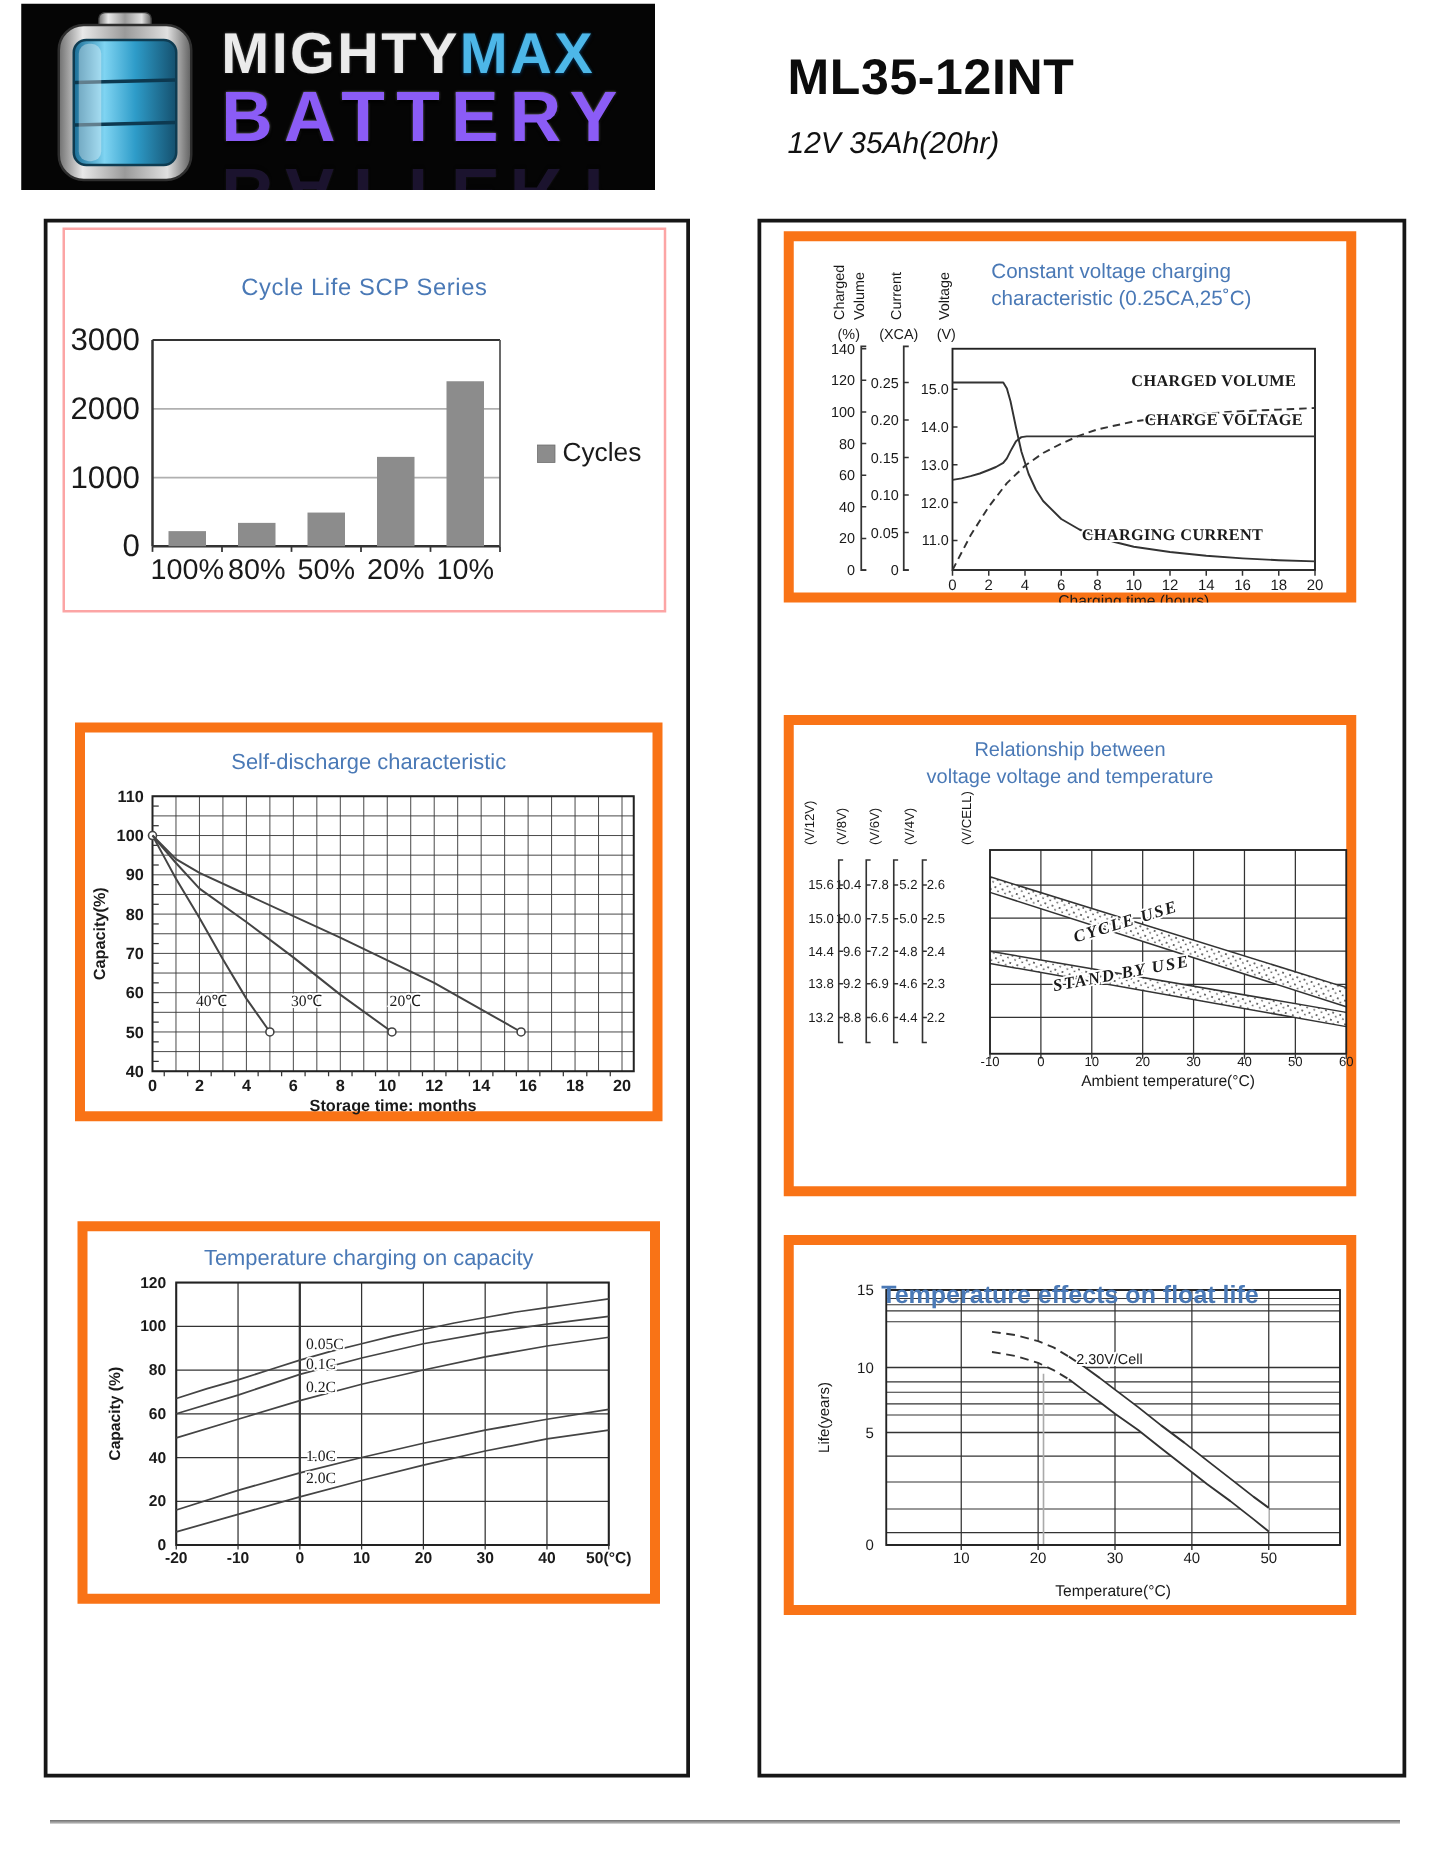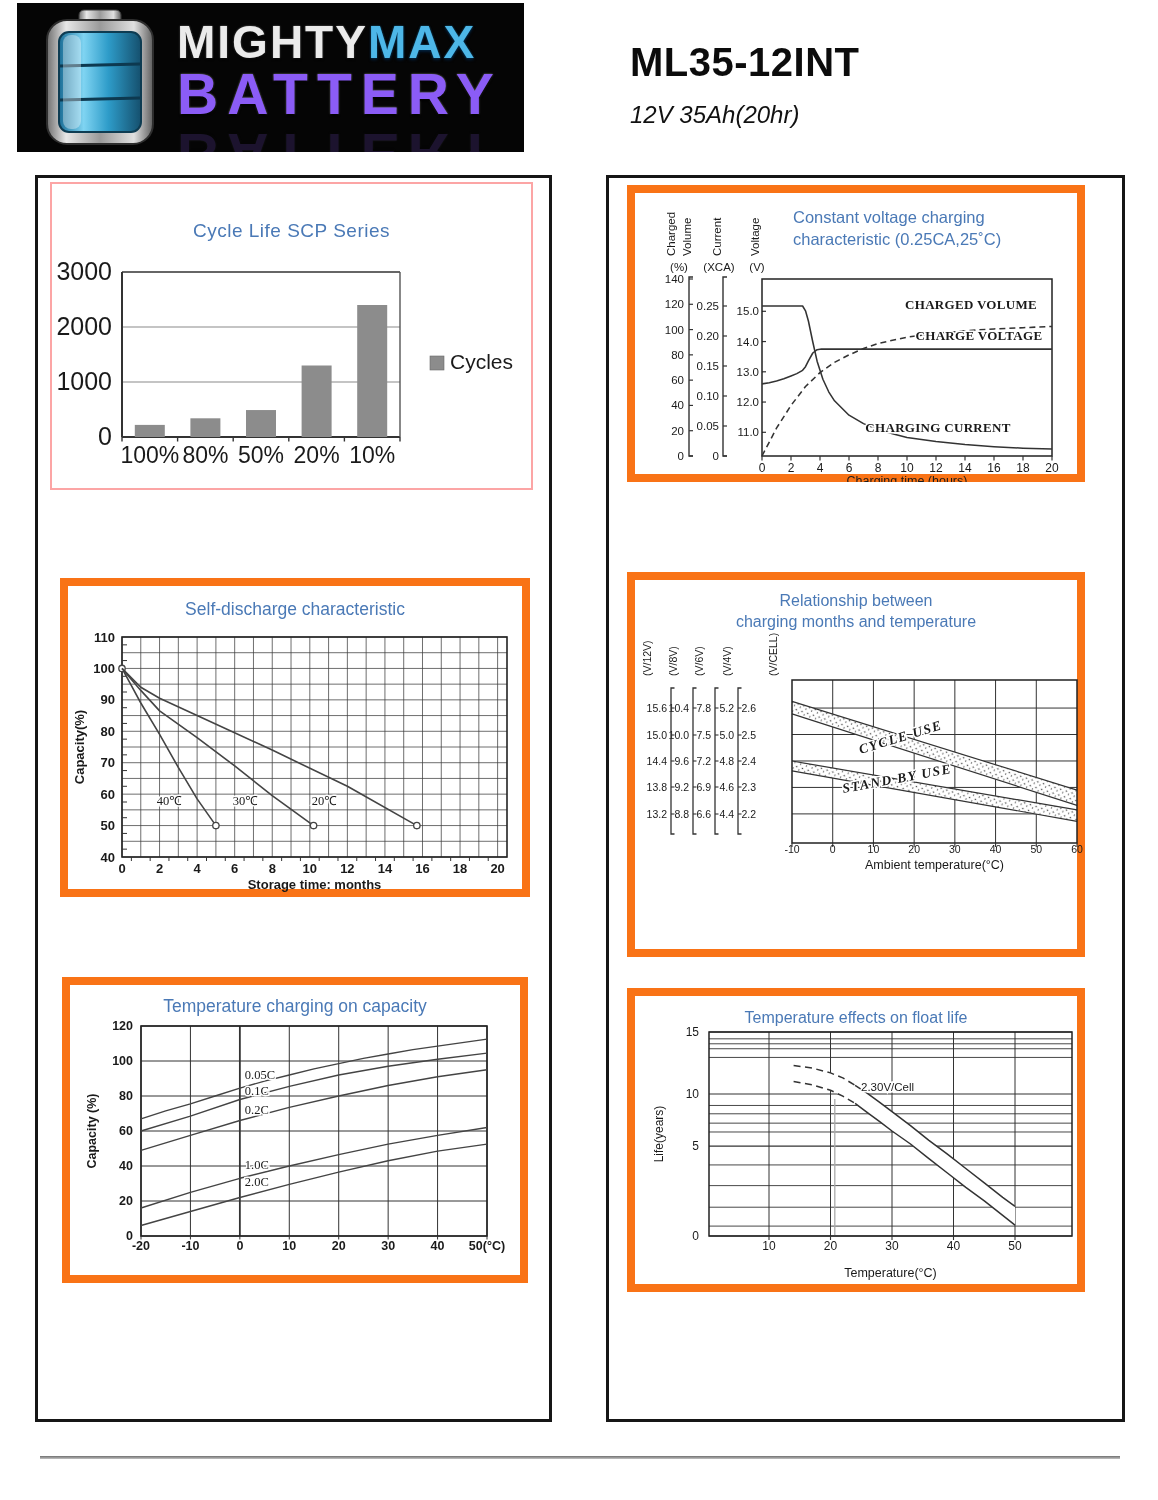--- a/index.html
+++ b/index.html
@@ -23,21 +23,21 @@
   .obox{position:absolute;border:3px solid #161616;background:#fff;box-sizing:border-box;}
   .cbox{position:absolute;background:#fff;box-sizing:border-box;}
   .cbox svg{position:absolute;left:0;top:0;}
   .b2{border:2px solid #fca5a5;} .b4{border:8px solid #f97316;}
   .ctitle{position:absolute;width:100%;text-align:center;color:#4a79b6;z-index:3;}
   .t1{top:36px;font-size:19px;letter-spacing:.5px;}
   .t2{top:13px;font-size:17.5px;}
   .t3{top:11px;font-size:17.5px;}
   .t4{top:13px;left:158px;width:280px;text-align:left;font-size:16.5px;line-height:1.35;}
   .t5{top:11px;font-size:16px;line-height:1.3;}
-  .t6{top:13px;font-size:16px;}
+  .t6{top:29px;font-size:20px;font-weight:bold;}
 
   .footer-line{position:absolute;left:40px;top:1456px;width:1080px;height:3px;
                background:linear-gradient(to bottom,#6f6f6f,#c2c2c2);}
 
   
   text{font-family:"Liberation Sans",sans-serif;fill:#1a1a1a;}
   .big{font-size:25px;} .big23{font-size:23px;} .leg{font-size:21px;}
   .tkb{font-size:13px;font-weight:700;} .tk12b{font-size:12.5px;font-weight:700;}
   .tk{font-size:11.5px;} .tk105{font-size:10.5px;} .tk12{font-size:12px;}
   .axt{font-size:13px;font-weight:700;} .axt2{font-size:12.5px;}
@@ -374,21 +374,21 @@
         <polyline points="127.0,190.9 134.3,189.7 141.5,187.9 148.8,185.8 156.0,183.0 161.8,180.6 167.6,177.3 170.5,173.7 173.4,167.9 177.8,160.0 182.1,156.7 186.4,156.1 417.0,156.1" fill="none" stroke="#333" stroke-width="1.55" stroke-linejoin="round"></polyline>
         <text x="344" y="147" class="cl4 halo" text-anchor="middle">CHARGE VOLTAGE</text>
         <polyline points="127.0,113.0 167.6,113.0 170.5,117.8 173.4,128.0 177.8,149.0 182.1,168.2 187.9,186.2 193.7,198.8 199.5,207.8 214.0,222.2 228.5,230.6 243.0,236.6 257.5,240.8 272.0,244.4 301.0,248.6 330.0,251.6 359.0,253.7 388.0,255.2 417.0,256.1" fill="none" stroke="#333" stroke-width="1.55" stroke-linejoin="round"></polyline>
         <text x="303" y="239" class="cl4 halo" text-anchor="middle">CHARGING CURRENT</text>
       </svg>
   </div>
 
   <div class="cbox b4" style="left:627px;top:572px;width:458px;height:385px;">
     <div class="ctitle t5">
       <div>Relationship between</div>
-      <div>charging months and temperature</div>
+      <div>voltage voltage and temperature</div>
     </div>
     <svg id="svg-c5" width="450" height="299" viewBox="0 0 450 299">
         <defs>
           <pattern id="stip5" width="6" height="6" patternUnits="userSpaceOnUse" patternTransform="rotate(18)">
             <rect width="6" height="6" fill="#ffffff"></rect>
             <circle cx="1.5" cy="1.5" r=".8" fill="#444"></circle>
             <circle cx="4.5" cy="4" r=".7" fill="#444"></circle>
           </pattern>
         </defs>
         <text x="16" y="96" class="tk105" text-anchor="start" transform="rotate(-90 16 96)">(V/12V)</text>

